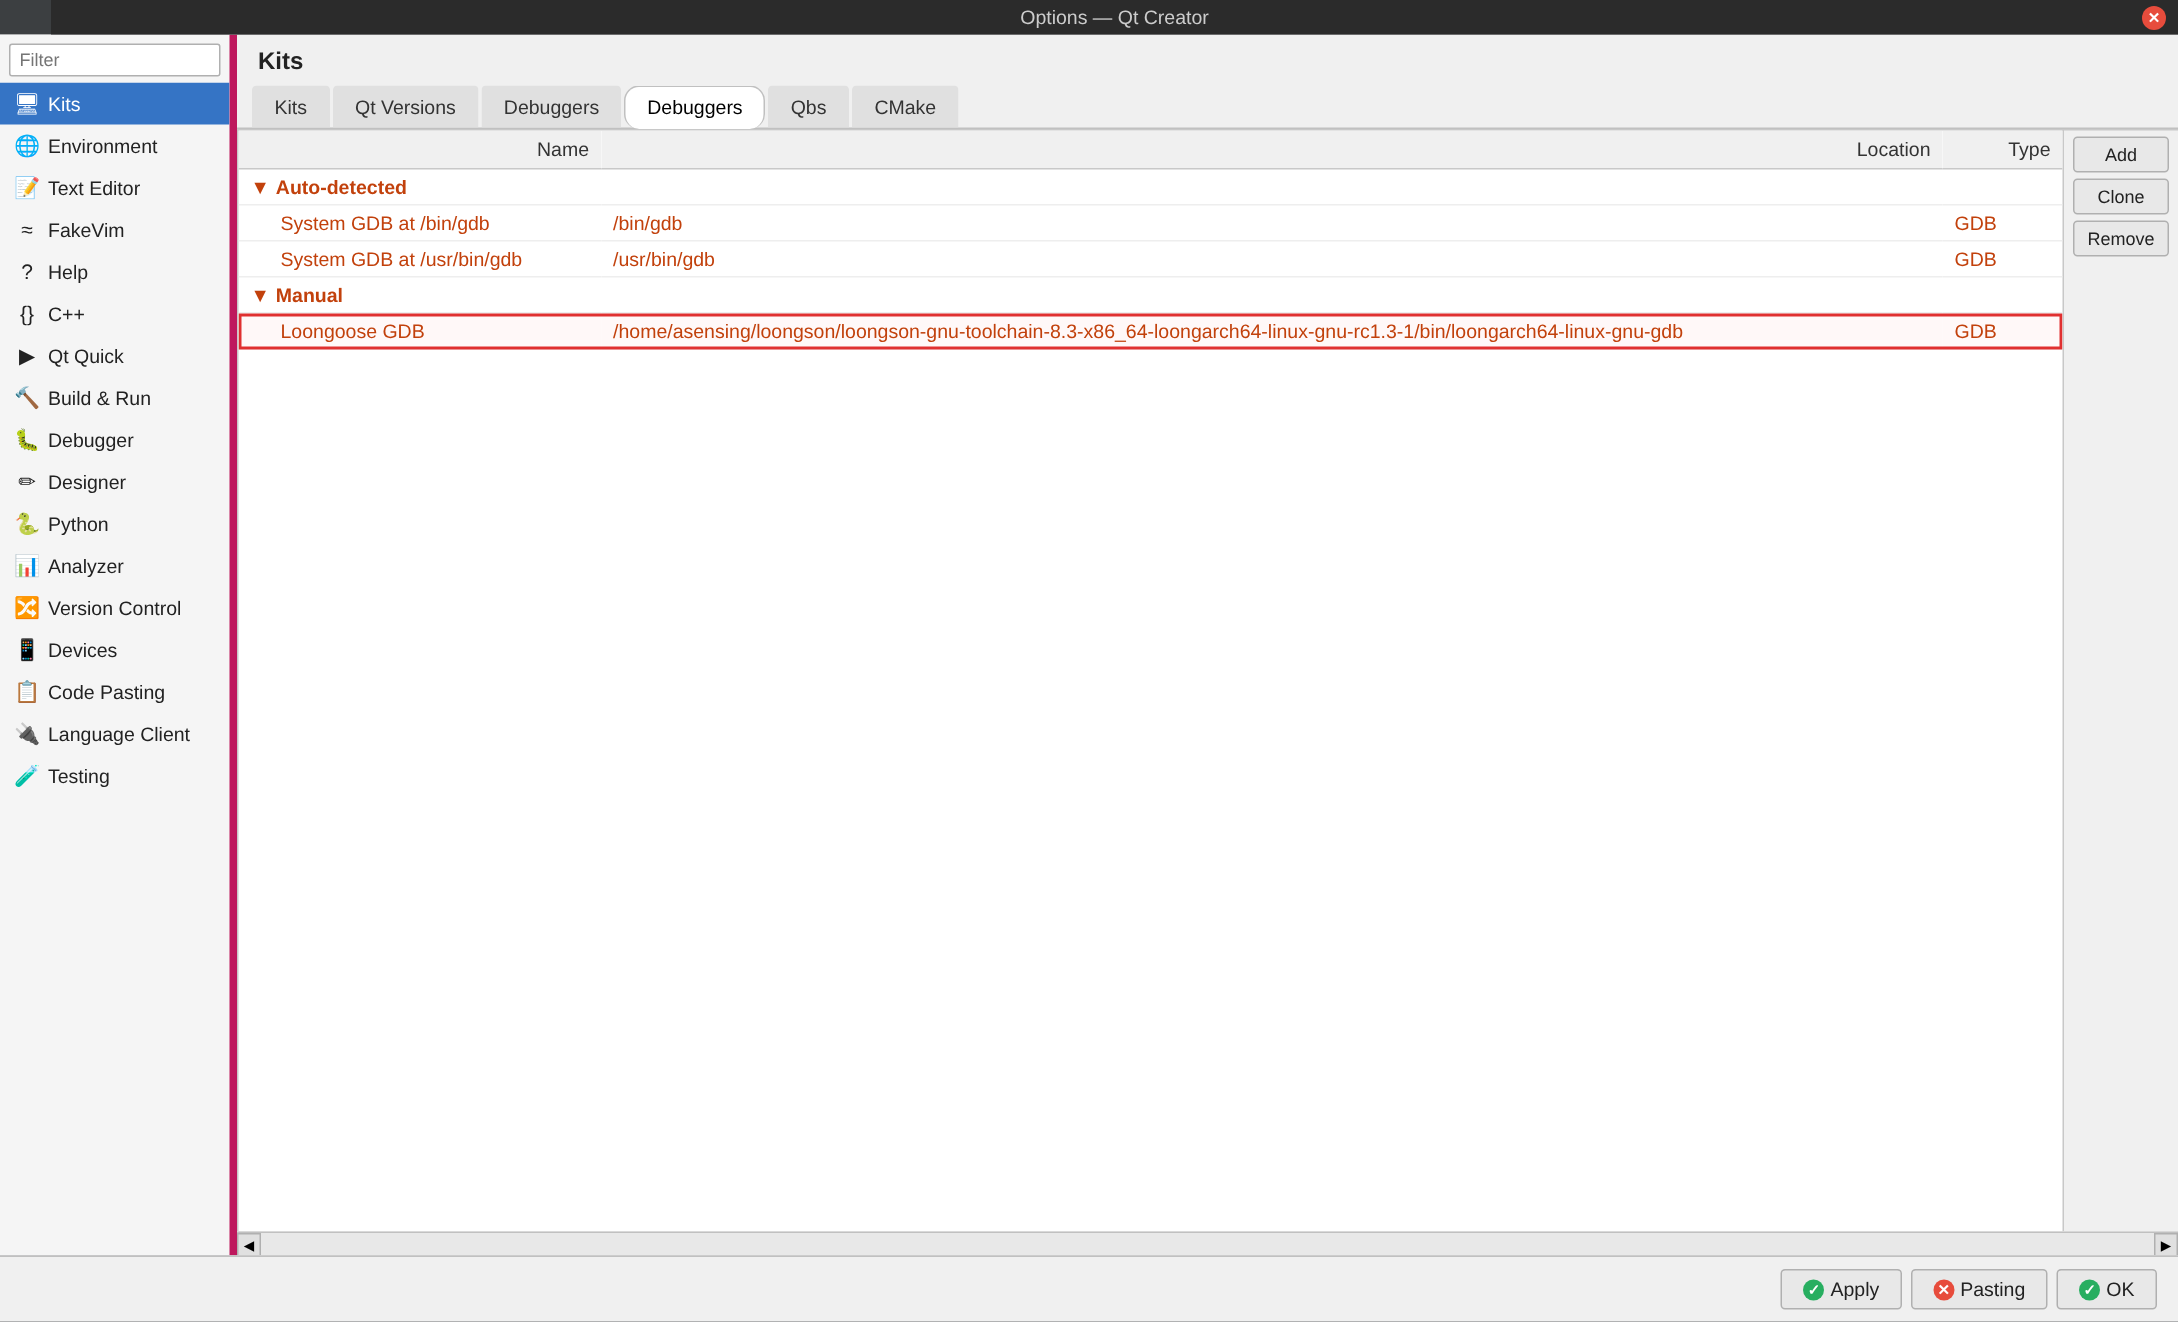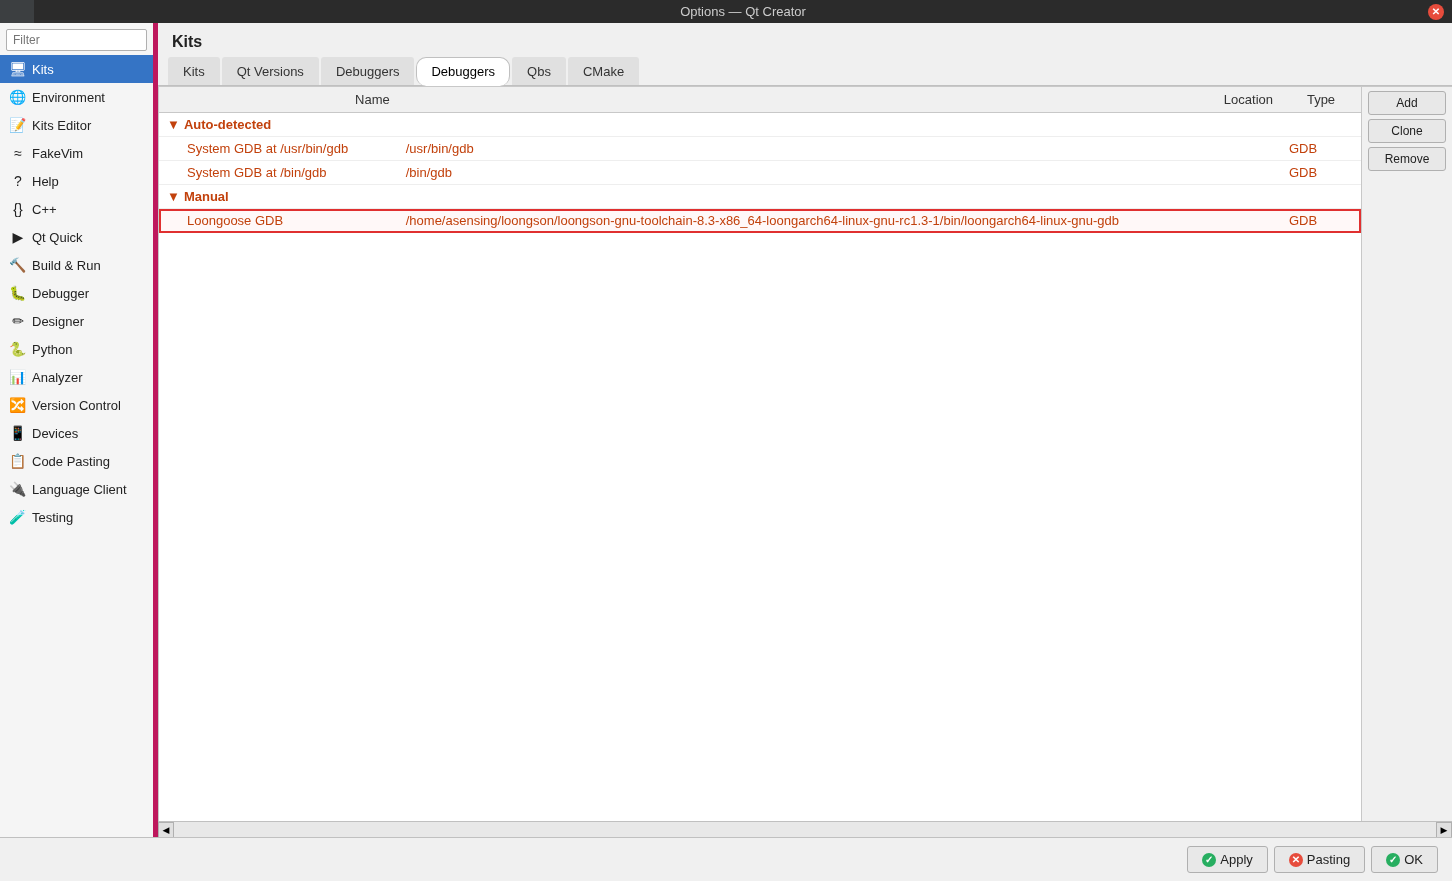--- a/index.html
+++ b/index.html
@@ -163,21 +163,21 @@
       background: #f0f0f0;
       border-bottom: 1px solid #c8c8c8;
       padding: 5px 8px;
       text-align: right;
       font-weight: normal;
       color: #333;
       position: sticky;
       top: 0;
     }
     .debuggers-table thead th.type-col {
-      text-align: center;
+      text-align: right;
       width: 80px;
     }
     .debuggers-table tbody tr {
       border-bottom: 1px solid #eee;
     }
     .debuggers-table tbody td {
       padding: 4px 8px;
       vertical-align: middle;
       color: #c2410c;
     }
@@ -193,21 +193,21 @@
     .selected-row {
       outline: 2px solid #e03030;
       outline-offset: -2px;
     }
     .selected-row td {
       background: #fff8f8;
     }
 
     
     .action-buttons {
-      width: 90px;
+      width: 76px;
       display: flex;
       flex-direction: column;
       gap: 4px;
       padding: 4px 6px;
       background: #f0f0f0;
       border-top: 1px solid #c8c8c8;
       flex-shrink: 0;
     }
     .action-btn {
       padding: 4px 8px;
@@ -311,21 +311,21 @@
     <div class="sidebar-item active">
           <span class="item-icon">🖥</span>
           <span>Kits</span>
         </div>
         <div class="sidebar-item">
           <span class="item-icon">🌐</span>
           <span>Environment</span>
         </div>
         <div class="sidebar-item">
           <span class="item-icon">📝</span>
-          <span>Kits Editor</span>
+          <span>Text Editor</span>
         </div>
         <div class="sidebar-item">
           <span class="item-icon">≈</span>
           <span>FakeVim</span>
         </div>
         <div class="sidebar-item">
           <span class="item-icon">?</span>
           <span>Help</span>
         </div>
         <div class="sidebar-item">
@@ -399,27 +399,27 @@
               <th>Name</th>
               <th>Location</th>
               <th class="type-col">Type</th>
             </tr>
           </thead>
           <tbody id="table-body">
           <tr class="section-header">
                 <td colspan="3"><span style="margin-right:4px;">▼</span>Auto-detected</td>
               </tr>
               <tr>
-                <td class="indent">System GDB at /usr/bin/gdb</td>
-                <td>/usr/bin/gdb</td>
+                <td class="indent">System GDB at /bin/gdb</td>
+                <td>/bin/gdb</td>
                 <td>GDB</td>
               </tr>
               <tr>
-                <td class="indent">System GDB at /bin/gdb</td>
-                <td>/bin/gdb</td>
+                <td class="indent">System GDB at /usr/bin/gdb</td>
+                <td>/usr/bin/gdb</td>
                 <td>GDB</td>
               </tr>
               <tr class="section-header">
                 <td colspan="3"><span style="margin-right:4px;">▼</span>Manual</td>
               </tr>
               <tr class="selected-row">
                 <td class="indent">Loongoose GDB</td>
                 <td>/home/asensing/loongson/loongson-gnu-toolchain-8.3-x86_64-loongarch64-linux-gnu-rc1.3-1/bin/loongarch64-linux-gnu-gdb</td>
                 <td>GDB</td>
               </tr>

